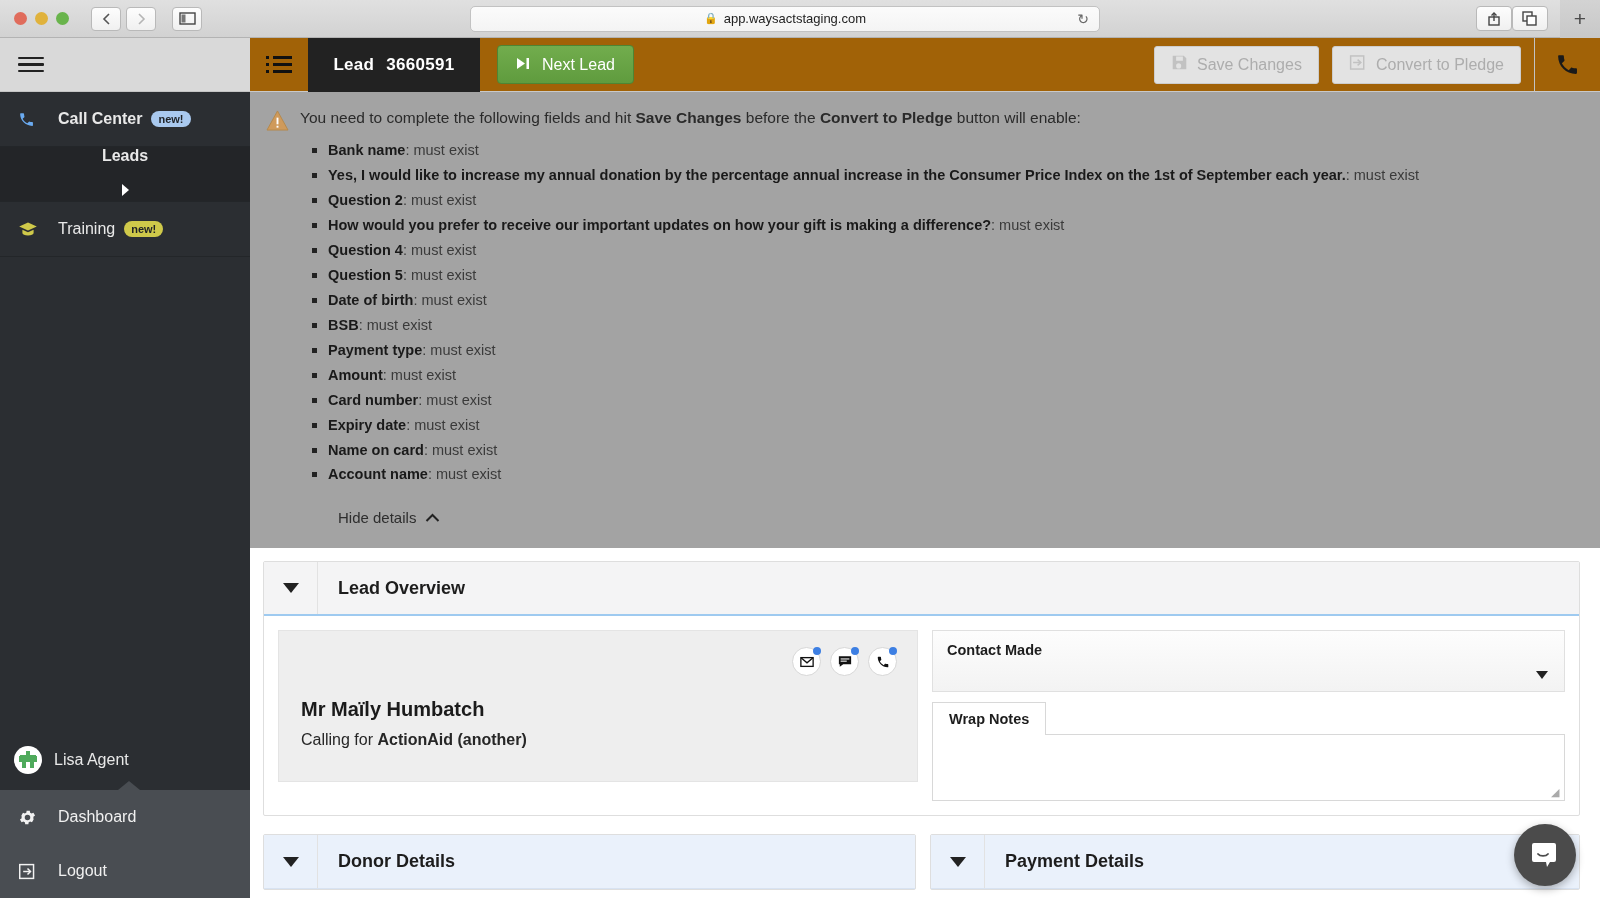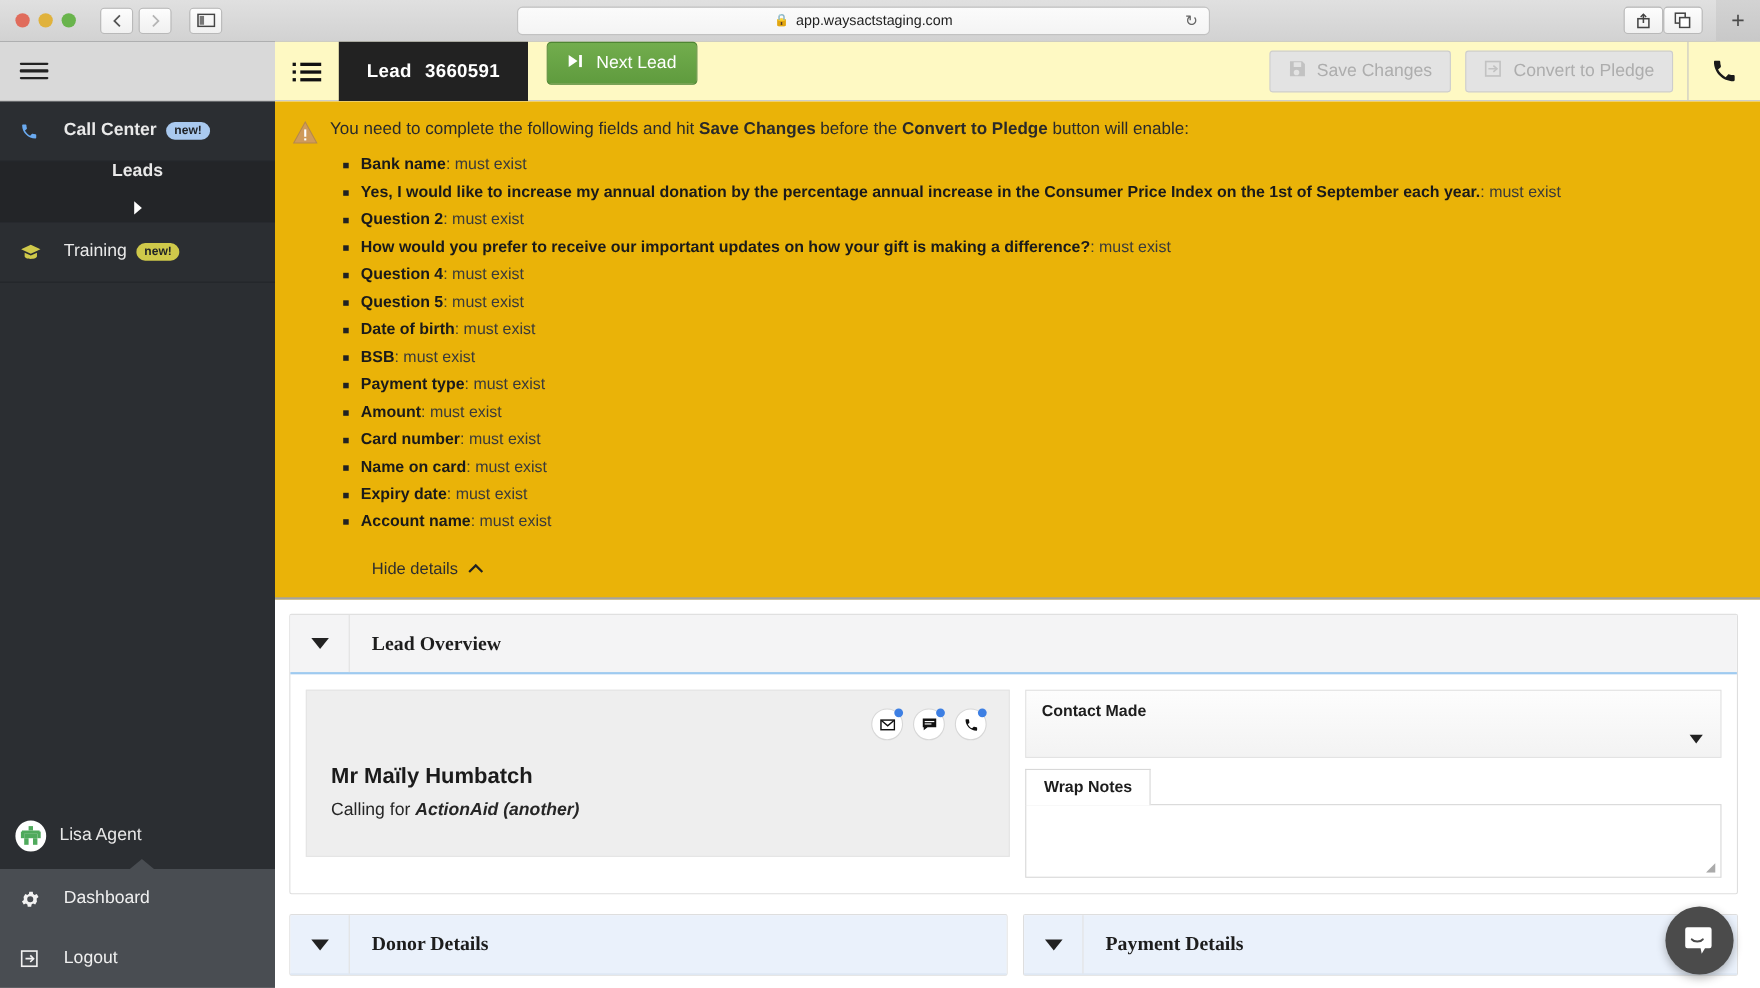--- a/index.html
+++ b/index.html
@@ -116,22 +116,22 @@
   .menu-item {
     display: flex; align-items: center; height: 54px; padding-left: 18px;
     font-size: 16px; color: #f0f0f0; cursor: pointer;
   }
   .menu-item .nav-icon { width: 40px; display: flex; align-items: center; }
 
   
   .main { flex: 1; display: flex; flex-direction: column; min-width: 0; background:#fff; }
 
   .topbar {
-    height: 54px; background: #fef9c3;
-    display: flex; 
+    height: 54px; background: #a16207;
+    display: flex; align-items: center;
     border-bottom: 1px solid #c9c9c9;
     position: relative;
   }
   .list-icon-btn {
     width: 58px; height: 54px;
     display: flex; align-items: center; justify-content: center;
     cursor: pointer;
   }
   .list-icon { width: 26px; }
   .list-icon .lrow { display: flex; align-items: center; margin: 4px 0; }
@@ -172,22 +172,22 @@
     border-left: 1px solid #c3c3c3;
     display: flex; align-items: center; justify-content: center;
     cursor: pointer;
   }
 
   
   .content { flex: 1; overflow: hidden; background: #fff; position: relative; }
 
   
   .warn {
-    background: #eab308;
-    border-bottom: 2px solid #a3a3a3;
+    background: #a3a3a3;
+    border-bottom: 5px solid #a3a3a3;
     padding: 14px 20px 16px 16px;
     display: flex;
     position: relative;
   }
   .warn-icon { width: 34px; flex: 0 0 34px; padding-top: 4px; }
   .warn-body { flex: 1; color: #2a2a2a; }
   .warn-title { font-size: 15.5px; margin-bottom: 9px; line-height: 1.5; }
   .warn-title b { font-weight: bold; }
   .warn ul { list-style: none; margin: 0 0 6px 0; }
   .warn li {
@@ -219,21 +219,21 @@
   }
   .panel-head.blue { background: #eaf1fb; border-bottom: 1px solid #d8e3f2; }
   .caret-cell {
     width: 54px; display: flex; align-items: center; justify-content: center;
     border-right: 1px solid #e2e2e2; cursor: pointer;
   }
   .caret { width: 0; height: 0; border-left: 8px solid transparent;
            border-right: 8px solid transparent; border-top: 10px solid #222; }
   .panel-title {
     display: flex; align-items: center; padding-left: 20px;
-    font-size: 18px; font-weight: bold; color: #1d1d1d; font-family: Liberation Serif, serif;
+    font-size: 18px; font-weight: bold; color: #1d1d1d;
   }
 
   .overview-body { display: flex; padding: 14px; gap: 14px; }
   .contact-card {
     flex: 0 0 640px; background: #eeeeee; border: 1px solid #e4e4e4;
     height: 152px; padding: 20px 22px; position: relative;
   }
   .contact-actions {
     position: absolute; top: 16px; right: 20px; display: flex; gap: 9px;
   }
@@ -248,21 +248,21 @@
     width: 8px; height: 8px; border-radius: 50%; background: #3d7fe3;
   }
   .contact-name {
     font-size: 20px; font-weight: bold; color: #1b1b1b;
     position: absolute; bottom: 60px; left: 22px;
   }
   .contact-sub {
     font-size: 16px; color: #262626;
     position: absolute; bottom: 32px; left: 22px;
   }
-  .contact-sub b { font-weight: bold; font-style: italic; }
+  .contact-sub b { font-weight: bold; }
 
   .right-col { flex: 1; display: flex; flex-direction: column; }
   .select-box {
     border: 1px solid #e0e0e0;
     background: linear-gradient(to bottom,#fdfdfd,#f3f3f3);
     height: 62px; position: relative; padding: 11px 14px;
     font-size: 14.5px; font-weight: bold; color: #1d1d1d;
     cursor: pointer;
   }
   .select-caret {
@@ -514,22 +514,22 @@
               <li><b>Yes, I would like to increase my annual donation by the percentage annual increase in the Consumer Price Index on the 1st of September each year.</b><span>: must exist</span></li>
               <li><b>Question 2</b><span>: must exist</span></li>
               <li><b>How would you prefer to receive our important updates on how your gift is making a difference?</b><span>: must exist</span></li>
               <li><b>Question 4</b><span>: must exist</span></li>
               <li><b>Question 5</b><span>: must exist</span></li>
               <li><b>Date of birth</b><span>: must exist</span></li>
               <li><b>BSB</b><span>: must exist</span></li>
               <li><b>Payment type</b><span>: must exist</span></li>
               <li><b>Amount</b><span>: must exist</span></li>
               <li><b>Card number</b><span>: must exist</span></li>
+              <li><b>Expiry date</b><span>: must exist</span></li>
               <li><b>Name on card</b><span>: must exist</span></li>
-              <li><b>Expiry date</b><span>: must exist</span></li>
               <li><b>Account name</b><span>: must exist</span></li>
             </ul>
           <div class="hide-details">
             <span>Hide details</span>
             <span>
               <svg width="15" height="10" viewBox="0 0 15 10">
                   <polyline points="1.5,8 7.5,2 13.5,8" fill="none" stroke="#222" stroke-width="2"></polyline>
                 </svg>
             </span>
           </div>

